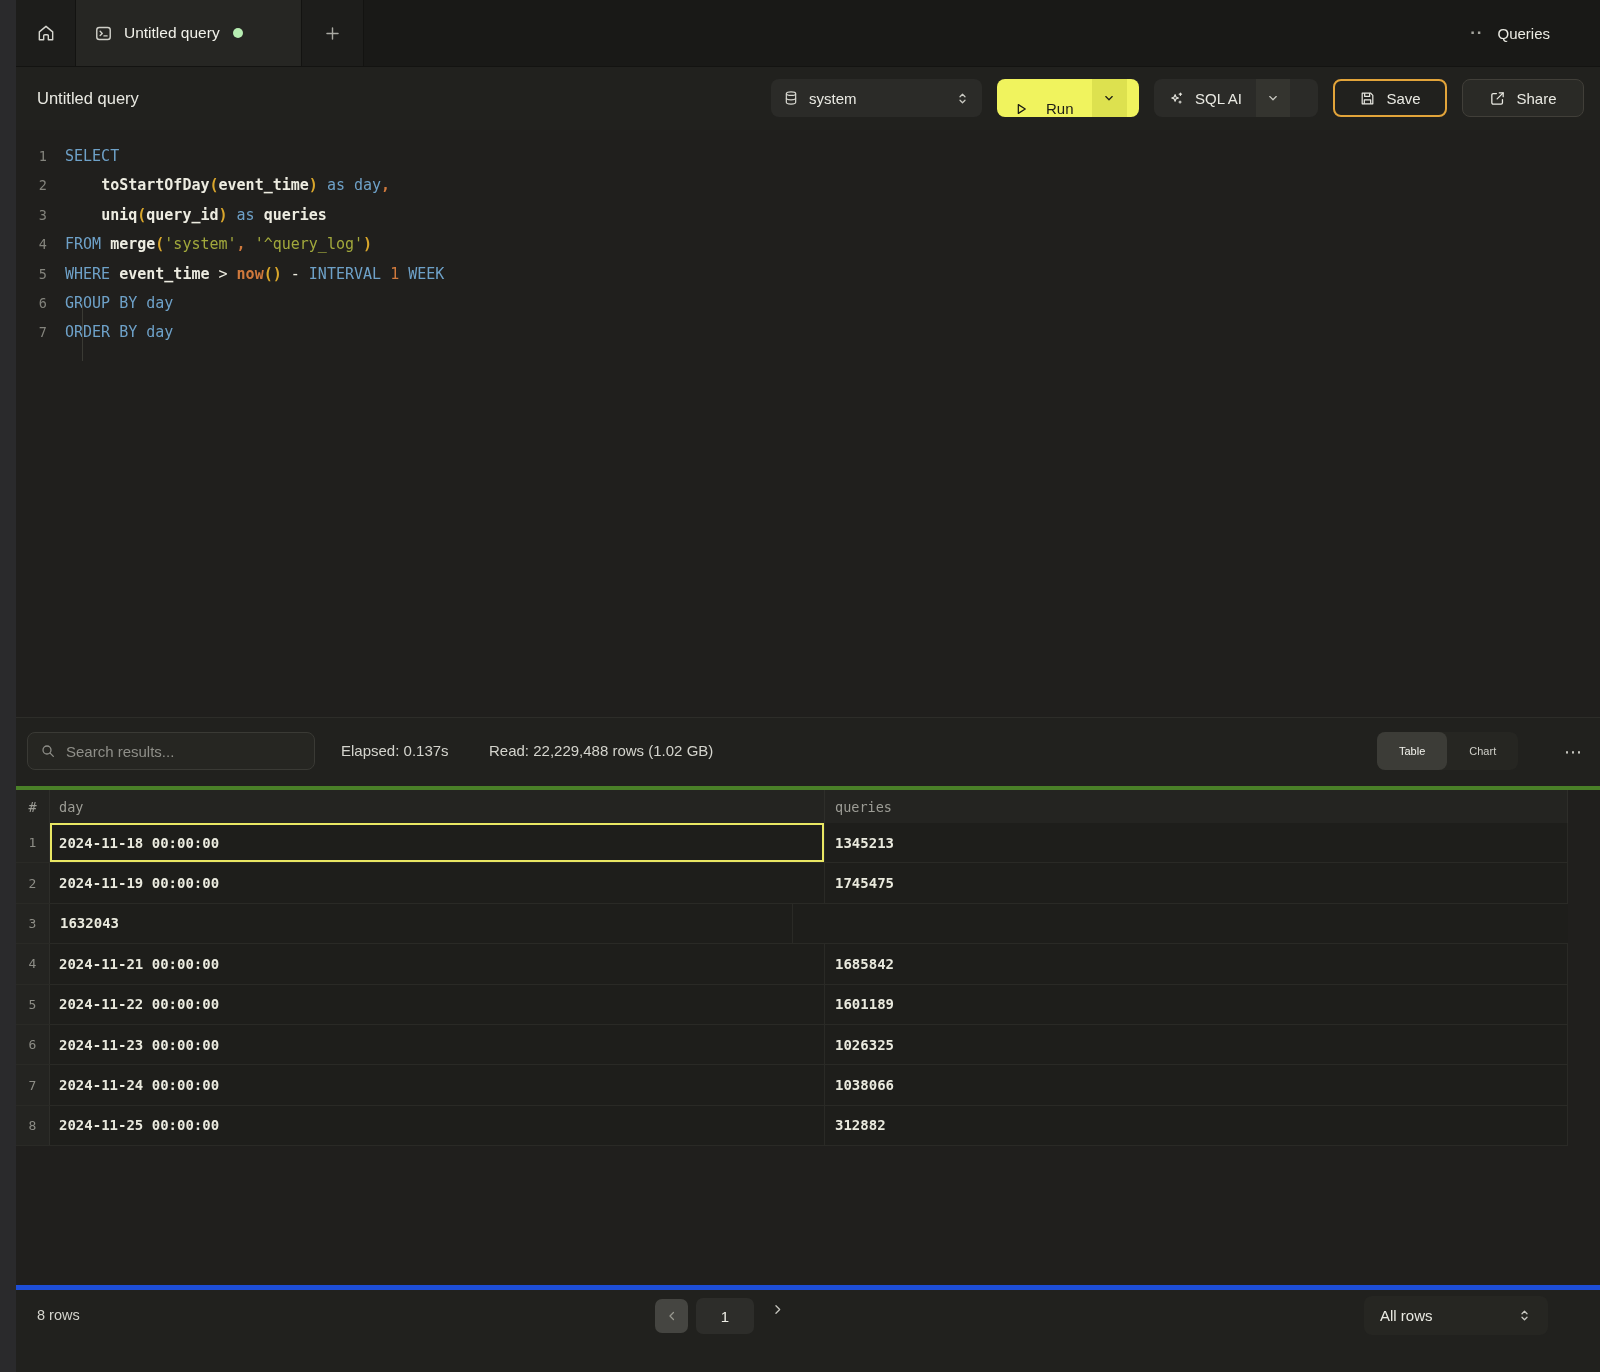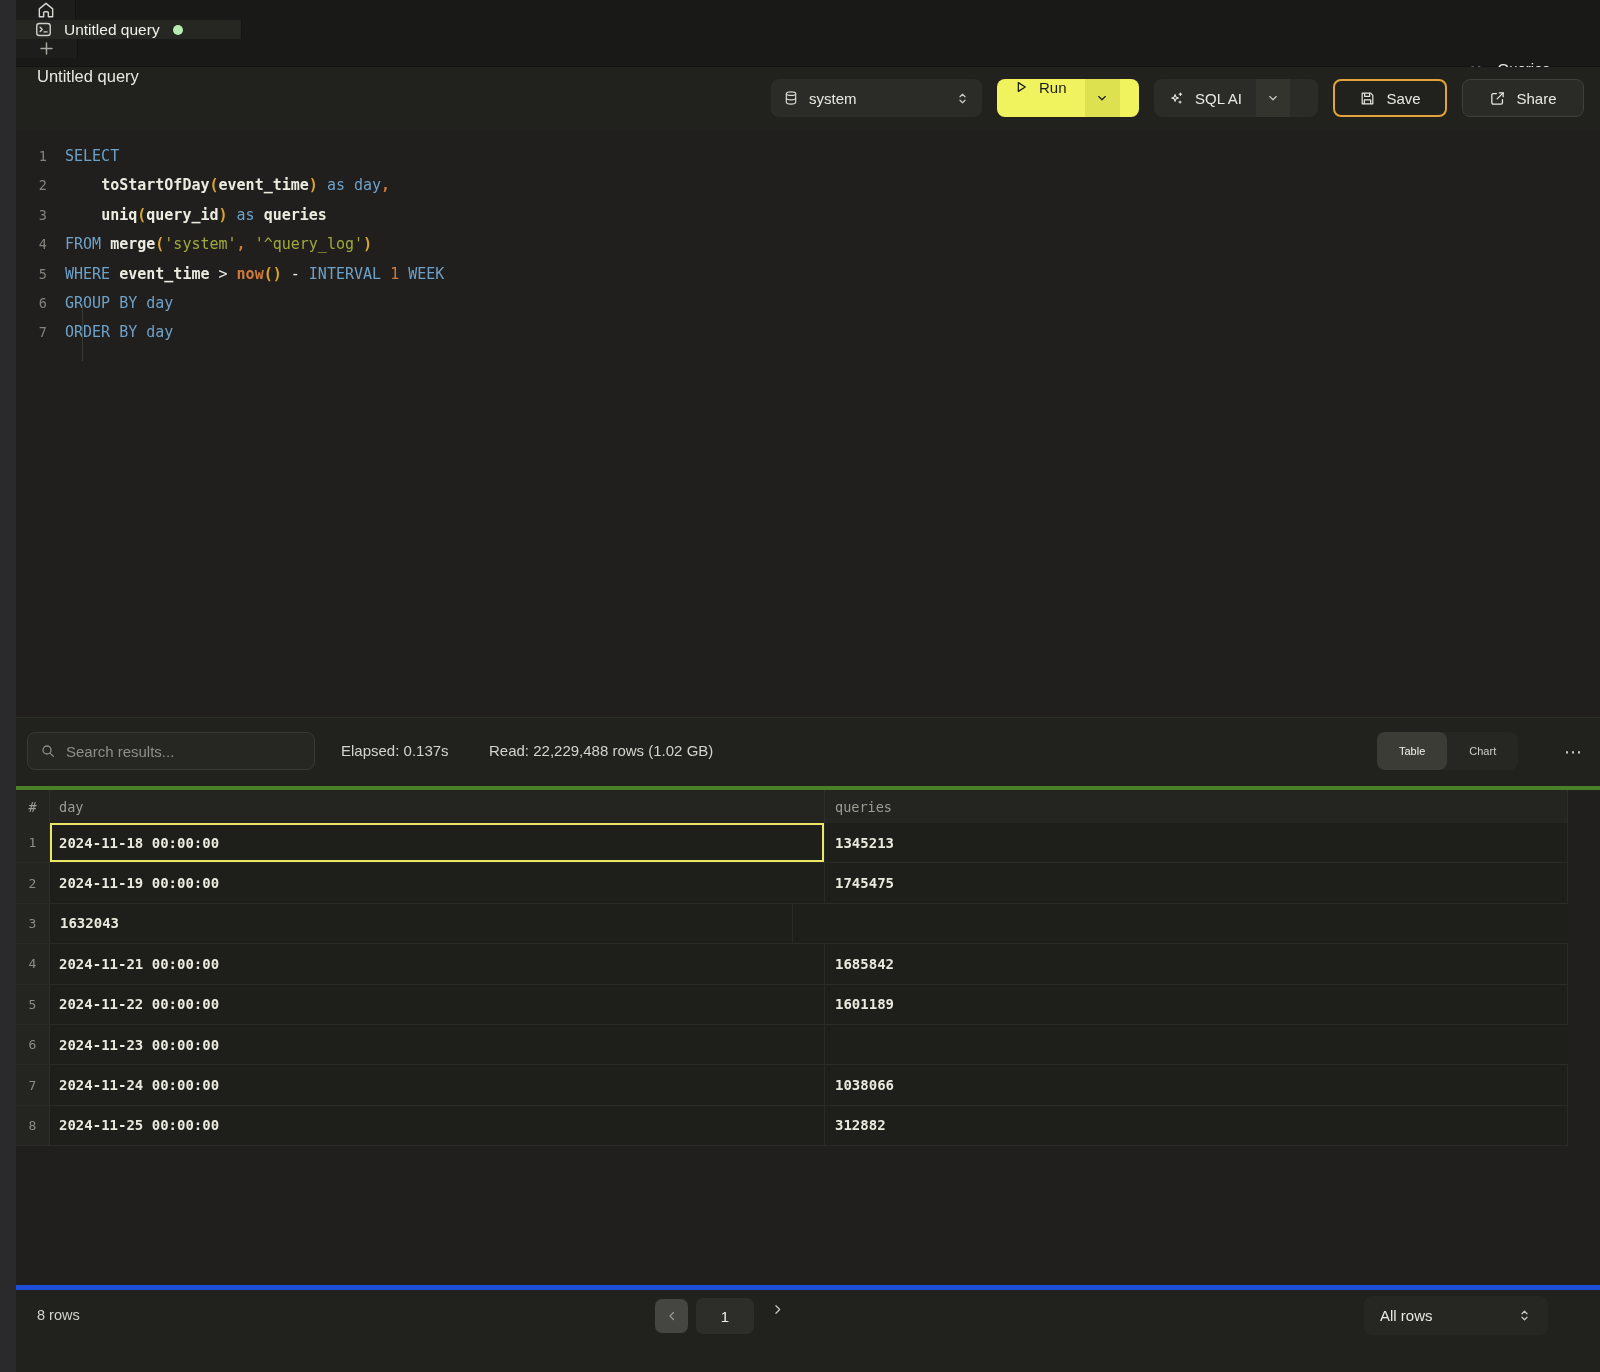--- a/index.html
+++ b/index.html
@@ -1,21 +1,21 @@
 <!DOCTYPE html>
 <html><head>
 <meta charset="utf-8">
 <style>
   * { margin:0; padding:0; box-sizing:border-box; }
   html,body { background:#151513; }
   .app {
     position:relative; width:1600px; height:1372px; overflow:hidden;
     background:#201f1d; font-family:"Liberation Sans", sans-serif; color:#ebebe4;
   }
-  .abs { position:absolute;flex-direction:column; }
+  .abs { position:absolute; }
 
   
   .left-rail { left:0; top:0; width:16px; height:1372px; background:#2a2a2c; }
 
   
   .tab-bar { left:16px; top:0; right:0; height:67px; background:#191917; border-bottom:1px solid #131311; display:flex; align-items:stretch; }
   .home-cell { width:60px; background:#1d1d1b; display:flex; align-items:center; justify-content:center; color:#d6d6cf; border-right:1px solid #131311; cursor:pointer; }
   .query-tab { width:226px; background:#262623; display:flex; align-items:center; gap:11px; padding:0 18px; border-right:1px solid #131311; cursor:pointer; }
   .query-tab .tab-label { font-size:15.5px; color:#f1f1ea; white-space:nowrap; }
   .tab-dot { width:10px; height:10px; border-radius:50%; margin-left:2px; }
@@ -24,21 +24,21 @@
   .dots-icon { color:#a5a59e; font-size:17px; letter-spacing:1px; font-weight:700; cursor:pointer; }
   .queries-link { font-size:15px; color:#eaeae3; cursor:pointer; }
 
   
   .qheader { left:16px; top:67px; right:0; height:63px; background:#21211e; display:flex; align-items:center; }
   .qtitle { position:absolute; left:21px; font-size:16.5px; color:#e9e9e2; }
   .hbtn { position:absolute; top:12px; height:38px; border-radius:8px; display:flex; align-items:center; font-size:15px; color:#eaeae3; cursor:pointer; }
   .db-select { left:755px; width:211px; background:#2b2b28; padding:0 12px; gap:10px; }
   .db-select .lbl { flex:1; }
   .run-btn { left:981px; width:142px; padding:0; overflow:hidden; color:#1d1d15; }
-  .run-main { height:100%; display:flex; align-items:flex-start; gap:10px; padding:0 18px 0 16px; font-weight:500; }
+  .run-main { height:100%; display:flex; align-items:flex-end; gap:17px; padding:0 18px 0 16px; font-weight:500; }
   .run-caret { height:100%; width:35px; display:flex; align-items:center; justify-content:center; }
   .sqlai-btn { left:1138px; width:164px; background:#2b2b28; padding:0; overflow:hidden; }
   .sqlai-main { height:100%; display:flex; align-items:center; gap:10px; padding:0 14px; }
   .sqlai-caret { height:100%; width:34px; background:#34342f; display:flex; align-items:center; justify-content:center; color:#c9c9c2; }
   .save-btn { left:1317px; width:114px; background:#21211e; justify-content:center; gap:10px; border:2px solid #e2a43a; }
   .share-btn { left:1446px; width:122px; background:#2a2a26; border:1px solid #413f39; justify-content:center; gap:10px; }
 
   
   .editor { left:16px; top:130px; right:0; height:587px; background:#201f1d; padding-top:12px;
             font-family:"DejaVu Sans Mono", monospace; font-size:15px; }
@@ -296,20 +296,21 @@
           <div class="cell q">1685842</div>
         </div>
         <div class="grid-row">
           <div class="cell num">5</div>
           <div class="cell day">2024-11-22 00:00:00</div>
           <div class="cell q">1601189</div>
         </div>
         <div class="grid-row">
           <div class="cell num">6</div>
           <div class="cell day">2024-11-23 00:00:00</div>
+          <div class="cell q">1026325</div>
         </div>
         <div class="grid-row">
           <div class="cell num">7</div>
           <div class="cell day">2024-11-24 00:00:00</div>
           <div class="cell q">1038066</div>
         </div>
         <div class="grid-row">
           <div class="cell num">8</div>
           <div class="cell day">2024-11-25 00:00:00</div>
           <div class="cell q">312882</div>

